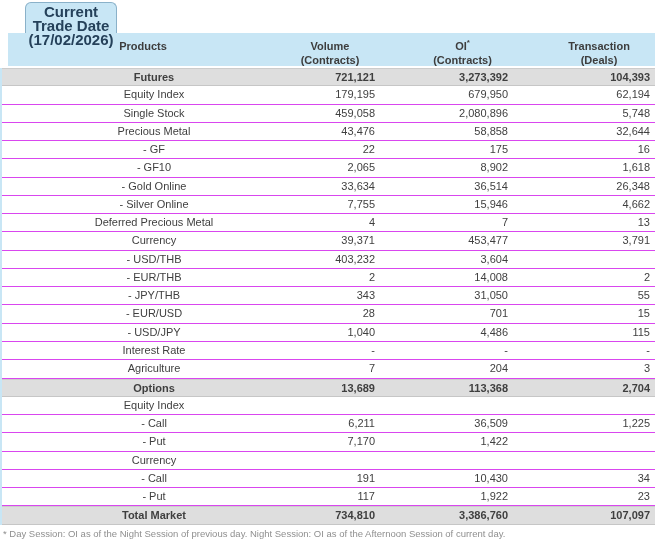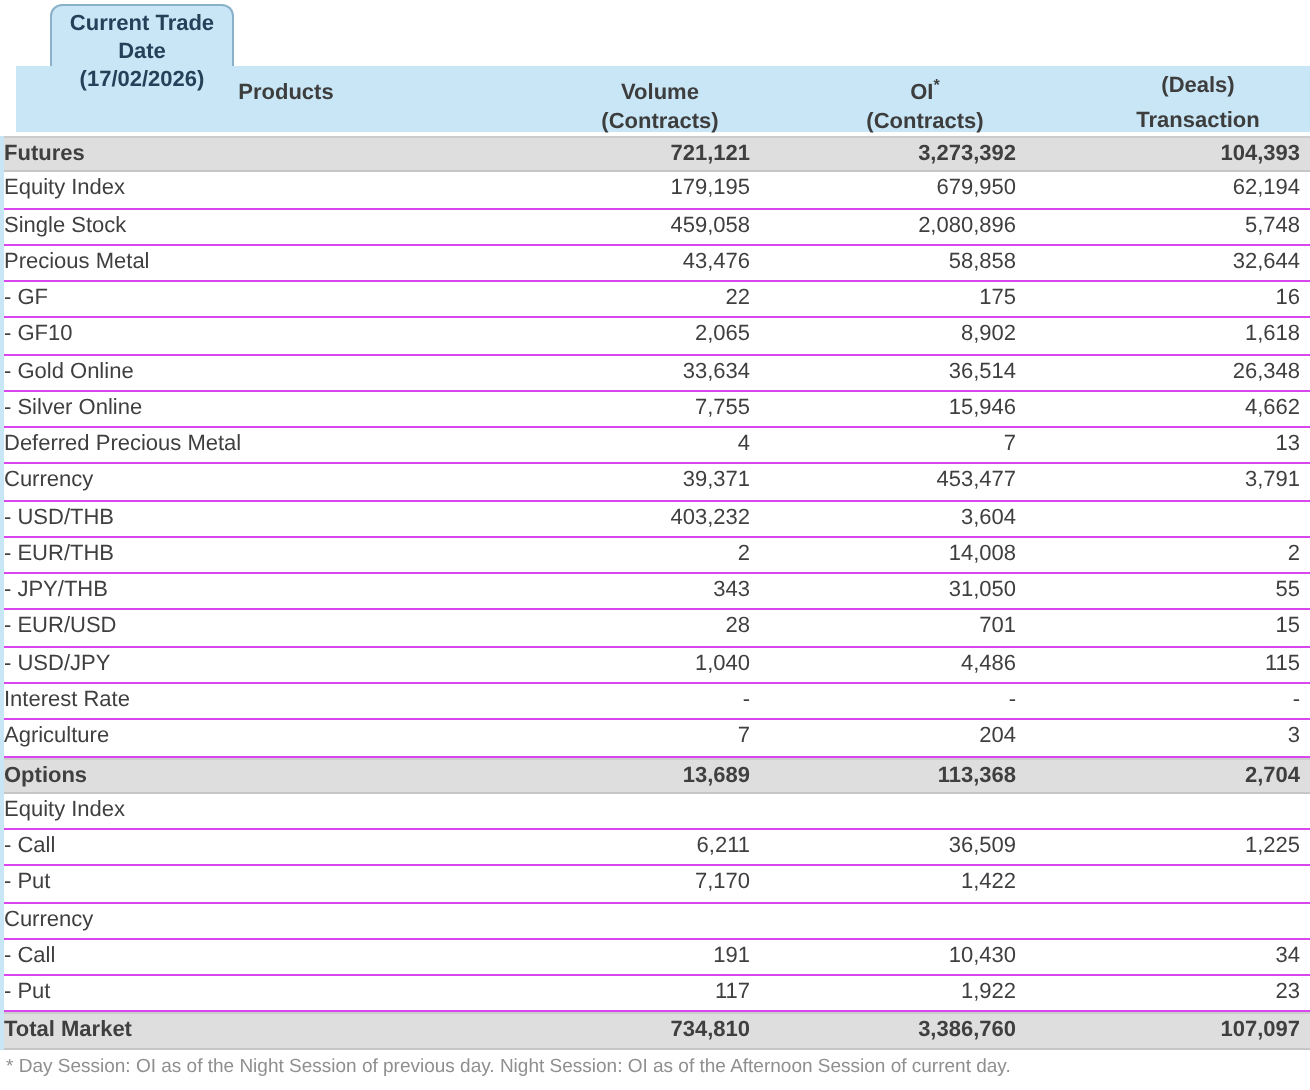--- a/index.html
+++ b/index.html
@@ -13,21 +13,21 @@
   }
   
   .tab{
     position:absolute;left:25px;top:2px;
     width:92px;height:31px;
     background:#c8e6f5;
     border:1px solid #8ab1c9;
     border-bottom:none;
     border-radius:6px 6px 0 0;
     text-align:center;
-    font-size:11px;font-weight:bold;color:#25415a;
+    font-size:15px;font-weight:bold;color:#25415a;
     line-height:14px;
     padding-top:2px;
     box-sizing:border-box;
     z-index:2;
     cursor:pointer;
   }
   
   .thead{
     position:absolute;left:8px;top:33px;
     width:647px;height:33px;
@@ -58,21 +58,21 @@
     box-sizing:border-box;
     border-bottom:1px solid #d946ef;
     background:#ffffff;
   }
   .row .cell{
     font-size:11px;
     line-height:17px;
     white-space:nowrap;
     overflow:hidden;
   }
-  .row .c0{padding-left:0;text-align:left;}
+  .row .c0{padding-left:20px;text-align:center;margin-left:36px;}
   .row .c1,.row .c2,.row .c3{text-align:right;padding-right:5px;}
   .row.section{
     background:#dedede;
     font-weight:bold;
     border-bottom:1px solid #c6c6c6;
     border-top:1px solid #cccccc;
   }
   
   .footnote{
     position:absolute;left:3px;top:528px;
@@ -98,22 +98,22 @@
     </div>
     <div class="hcell">
       <div><span>Volume</span><sup></sup></div>
       <div>(Contracts)</div>
     </div>
     <div class="hcell">
       <div><span>OI</span><sup>*</sup></div>
       <div>(Contracts)</div>
     </div>
     <div class="hcell">
+      <div><span>Transaction</span><sup></sup></div>
       <div>(Deals)</div>
-      <div><span>Transaction</span><sup></sup></div>
     </div>
   </div>
 
   <div class="tbody" id="tbody">
       <div class="row section">
         <div class="cell c0">Futures</div>
         <div class="cell c1">721,121</div>
         <div class="cell c2">3,273,392</div>
         <div class="cell c3">104,393</div>
       </div>

